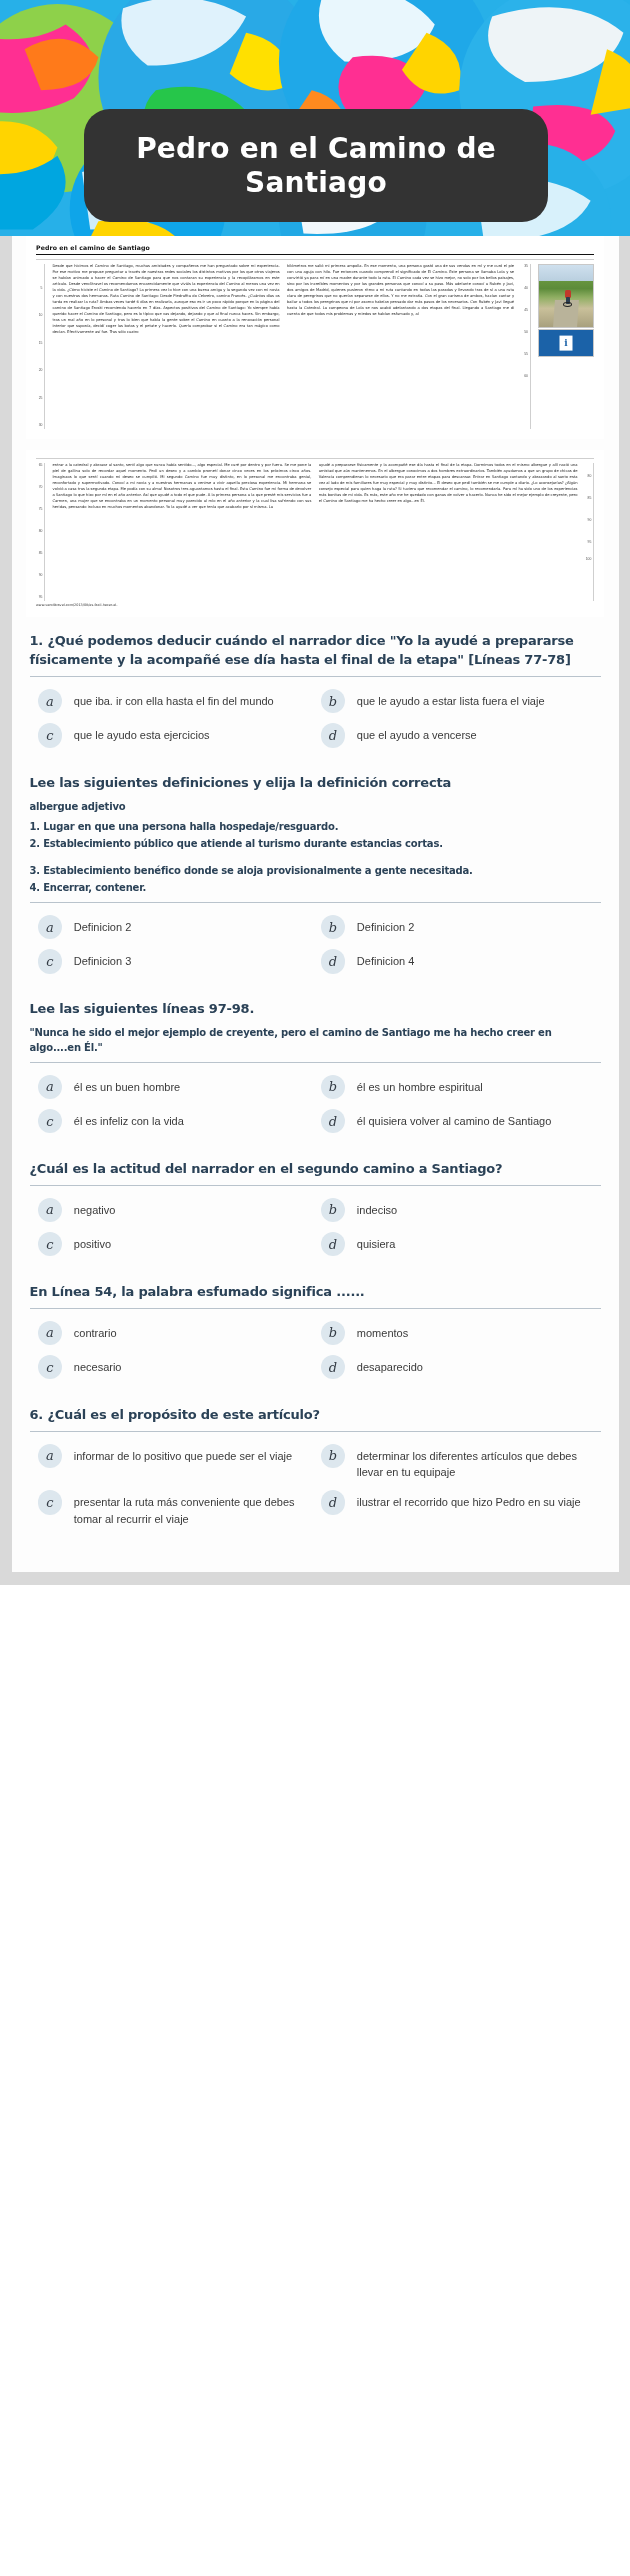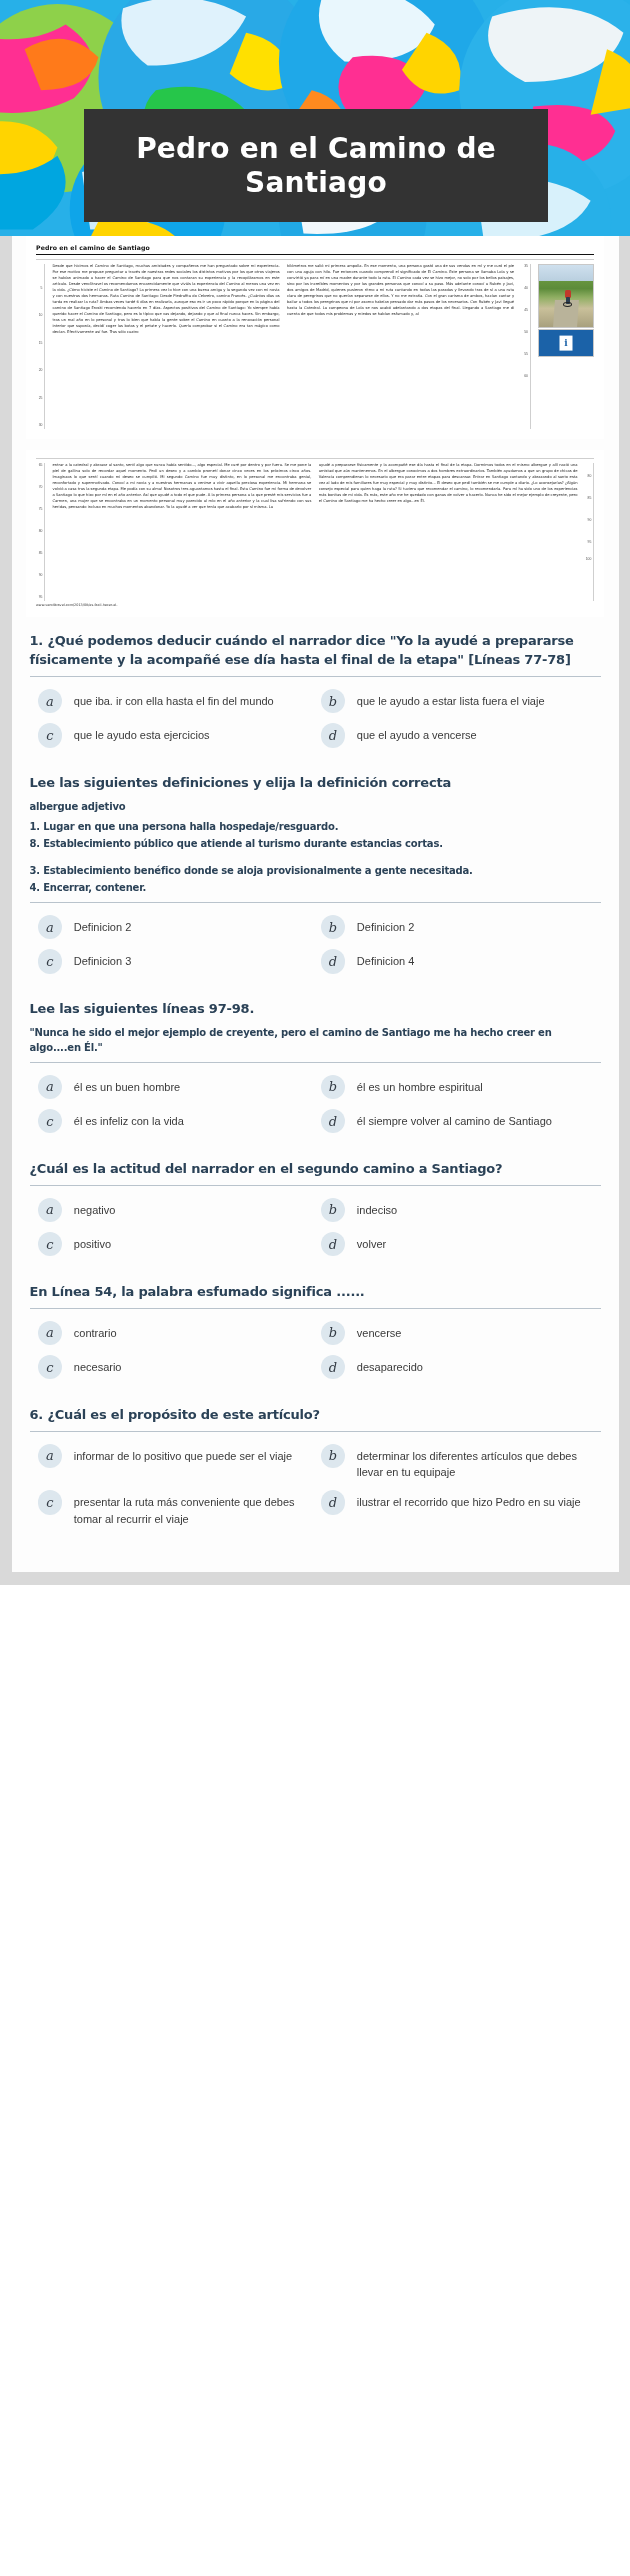--- a/index.html
+++ b/index.html
@@ -21,20 +21,21 @@
     background: #1aa6e8;
   }
   .hero-bg { position:absolute; inset:0; }
   .hero-title-band {
     position:absolute;
     left: 84px; top: 109px;
     width: 464px; height: 113px;
     background: #333333;
     display:flex; align-items:center; justify-content:center;
     z-index: 5;
+    border-radius: 26px;
   }
   .hero-title {
     color:#fff;
     font-family:"DejaVu Sans", sans-serif;
     font-weight:700;
     font-size:28px;
     line-height:1.18;
     text-align:center;
     letter-spacing:0.2px;
     width: 100%;
@@ -412,21 +413,21 @@
               <span class="opt-text">que el ayudo a vencerse</span>
             </div>
           </div>
         </div>
 
         <div class="q-block">
           <div class="q-title">Lee las siguientes definiciones y elija la definición correcta</div>
           <div class="q-sub">albergue adjetivo</div>
           <div class="q-list">
             <div>1. Lugar en que una persona halla hospedaje/resguardo.</div>
-            <div>8. Establecimiento público que atiende al turismo durante estancias cortas.</div>
+            <div>2. Establecimiento público que atiende al turismo durante estancias cortas.</div>
             <div class="gap"></div>
             <div>3. Establecimiento benéfico donde se aloja provisionalmente a gente necesitada.</div>
             <div>4. Encerrar, contener.</div>
           </div>
           <hr class="rule">
           <div class="options">
             <div class="opt">
               <span class="bullet">a</span>
               <span class="opt-text">Definicion 2</span>
             </div>
@@ -457,21 +458,21 @@
             <div class="opt">
               <span class="bullet">b</span>
               <span class="opt-text">él es un hombre espiritual</span>
             </div>
             <div class="opt">
               <span class="bullet">c</span>
               <span class="opt-text">él es infeliz con la vida</span>
             </div>
             <div class="opt">
               <span class="bullet">d</span>
-              <span class="opt-text">él siempre volver al camino de Santiago</span>
+              <span class="opt-text">él quisiera volver al camino de Santiago</span>
             </div>
           </div>
         </div>
 
         <div class="q-block">
           <div class="q-title">¿Cuál es la actitud del narrador en el segundo camino a Santiago?</div>
           <hr class="rule">
           <div class="options">
             <div class="opt">
               <span class="bullet">a</span>
@@ -480,36 +481,36 @@
             <div class="opt">
               <span class="bullet">b</span>
               <span class="opt-text">indeciso</span>
             </div>
             <div class="opt">
               <span class="bullet">c</span>
               <span class="opt-text">positivo</span>
             </div>
             <div class="opt">
               <span class="bullet">d</span>
-              <span class="opt-text">volver</span>
+              <span class="opt-text">quisiera</span>
             </div>
           </div>
         </div>
 
         <div class="q-block">
           <div class="q-title">En Línea 54, la palabra esfumado significa ......</div>
           <hr class="rule">
           <div class="options">
             <div class="opt">
               <span class="bullet">a</span>
               <span class="opt-text">contrario</span>
             </div>
             <div class="opt">
               <span class="bullet">b</span>
-              <span class="opt-text">vencerse</span>
+              <span class="opt-text">momentos</span>
             </div>
             <div class="opt">
               <span class="bullet">c</span>
               <span class="opt-text">necesario</span>
             </div>
             <div class="opt">
               <span class="bullet">d</span>
               <span class="opt-text">desaparecido</span>
             </div>
           </div>

